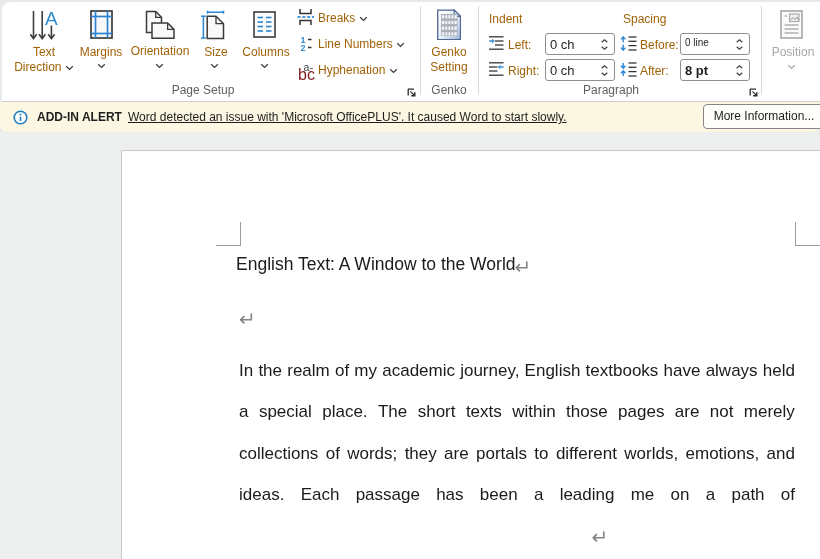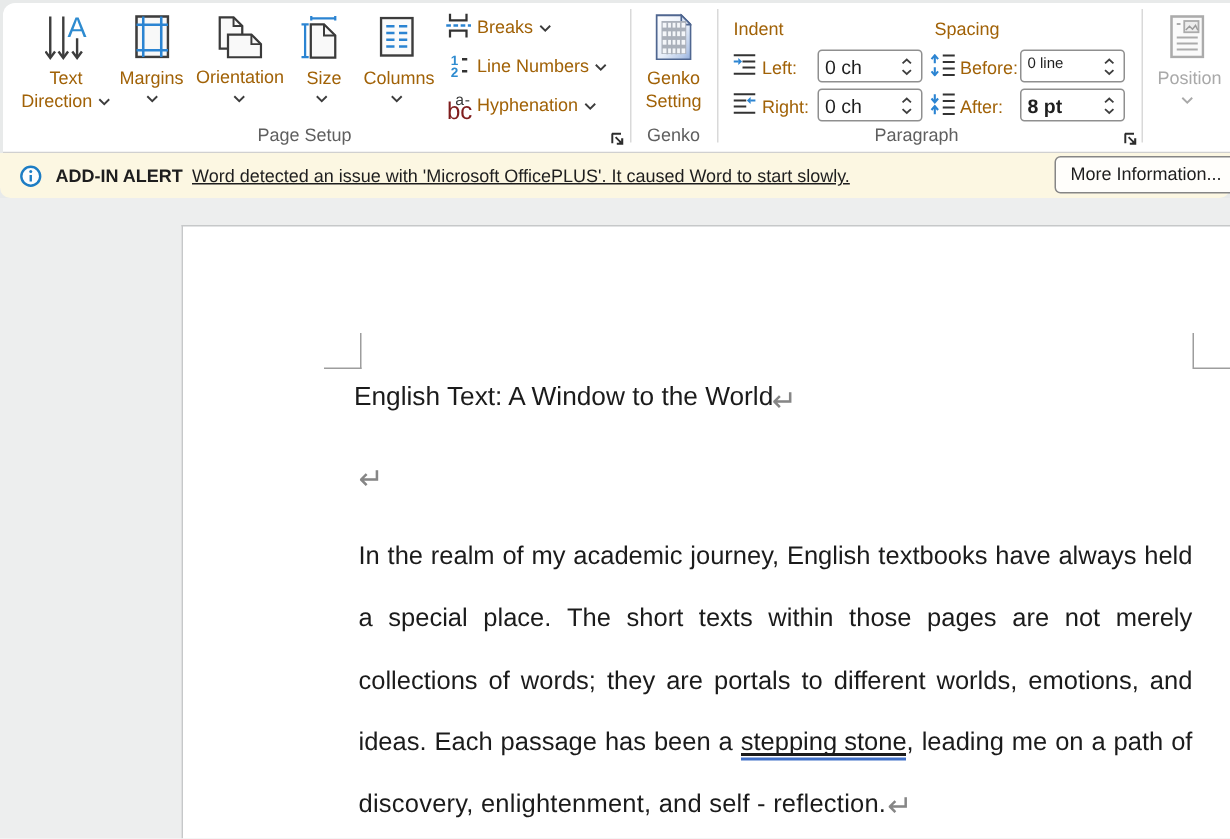--- a/index.html
+++ b/index.html
@@ -373,24 +373,22 @@
         <span>emotions,</span>
         <span>and</span>
       </div>
     <div class="bline" style="top:334px;">
         <span>ideas.</span>
         <span>Each</span>
         <span>passage</span>
         <span>has</span>
         <span>been</span>
         <span>a</span>
-        <span><span class="uword">stepping&nbsp;stone</span>,</span>
         <span>leading</span>
         <span>me</span>
         <span>on</span>
         <span>a</span>
         <span>path</span>
         <span>of</span>
       </div>
-    <div id="lastline" style="top:374.5px;letter-spacing:0.15px;">discovery, enlightenment, and self - reflection.</div>
     <div class="abs ret" style="left:469.5px;top:374px;font-size:20px;">↵</div>
   </div>
 </div>
 
 </body></html>

